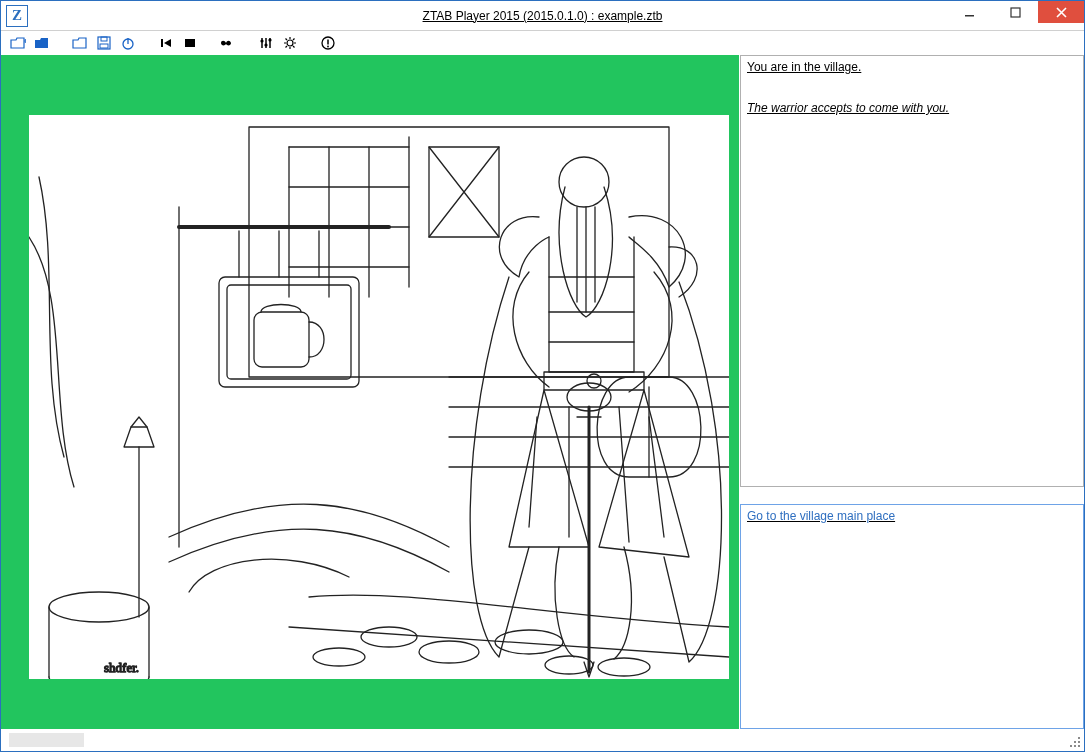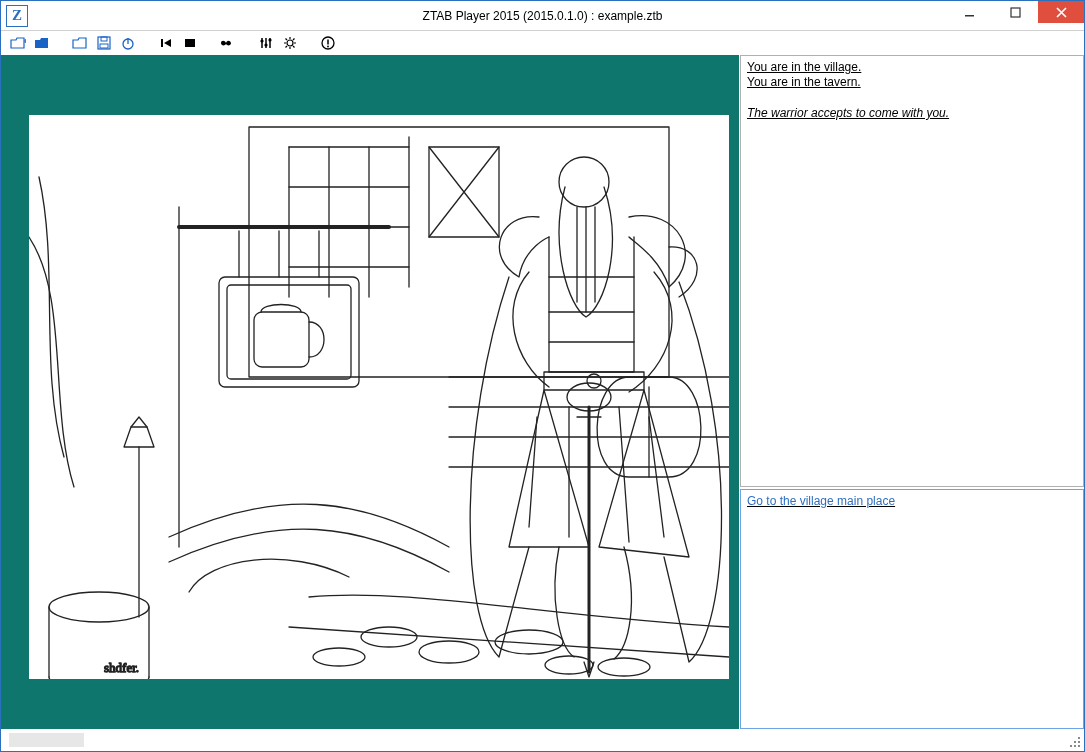--- a/index.html
+++ b/index.html
@@ -36,20 +36,21 @@
     color: #2b6fbf;
     background: #fff;
   }
   .titlebar .title-text {
     position: absolute;
     left: 0; right: 0;
     text-align: center;
     font-size: 12px;
     color: #000;
     pointer-events: none;
+    text-decoration: underline;
   }
   .titlebar .win-controls {
     margin-left: auto;
     display: flex;
     height: 100%;
   }
   .titlebar .win-btn {
     width: 46px;
     height: 22px;
     display: flex;
@@ -83,21 +84,21 @@
   
   .client {
     flex: 1 1 auto;
     display: flex;
     border-top: 0;
     overflow: hidden;
   }
   .scene-pane {
     flex: 1 1 auto;
     position: relative;
-    background: #0f766e;
+    background: #22c55e;
     overflow: hidden;
   }
   .scene-pane .image-area {
     position: absolute;
     left: 28px;
     top: 60px;
     right: 10px;
     bottom: 50px;
     background: #fff;
   }
@@ -114,26 +115,26 @@
   }
   .story-pane {
     flex: 0 0 432px;
     border: 1px solid #b0b0b0;
     background: #fff;
     padding: 4px 6px;
     font-size: 12px;
     line-height: 1.25;
     overflow: hidden;
   }
-  .story-pane .italic { font-style: italic; margin-top: 16px; display: block; }
+  .story-pane .italic { font-style: italic; margin-top: 26px; display: block; }
 
   .choices-pane {
     flex: 1 1 auto;
     border: 1px solid #6ea3e7;
-    margin-top: 2px;
+    margin-top: 17px;
     background: #fff;
     padding: 4px 6px;
     font-size: 12px;
     overflow: hidden;
   }
   .choices-pane .choice {
     color: #2f6fc0;
     line-height: 1.3;
     cursor: pointer;
   }
@@ -365,21 +366,20 @@
 
             <text x="75" y="555" font-family="cursive" font-size="13" fill="#222">shdfer.</text>
           </g>
         </svg>
       </div>
     </div>
 
     <div class="right-col">
       <div class="story-pane">
         <div>You are in the village.</div>
-        <div>You are in the tavern.</div>
         <span class="italic">The warrior accepts to come with you.</span>
       </div>
       <div class="choices-pane">
         <div class="choice">Go to the village main place</div>
       </div>
     </div>
   </div>
 
   <div class="statusbar">
     <div class="status-chunk"></div>

